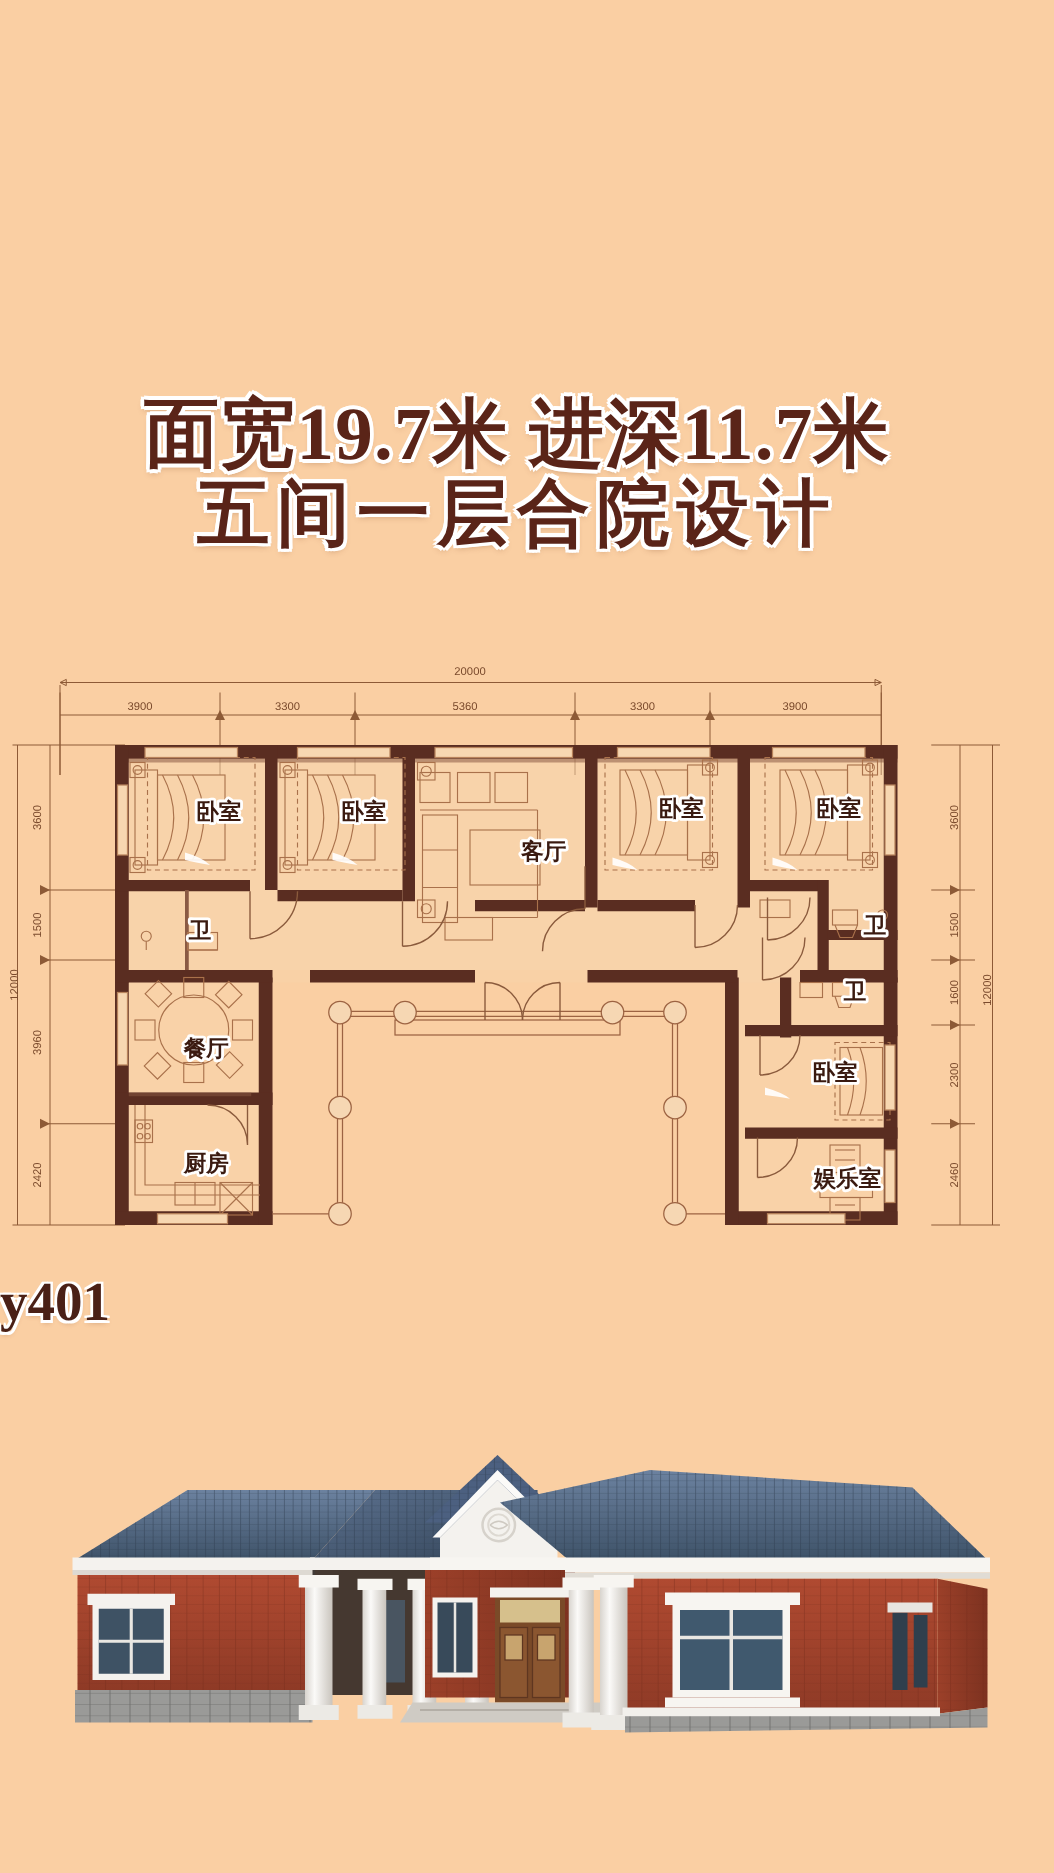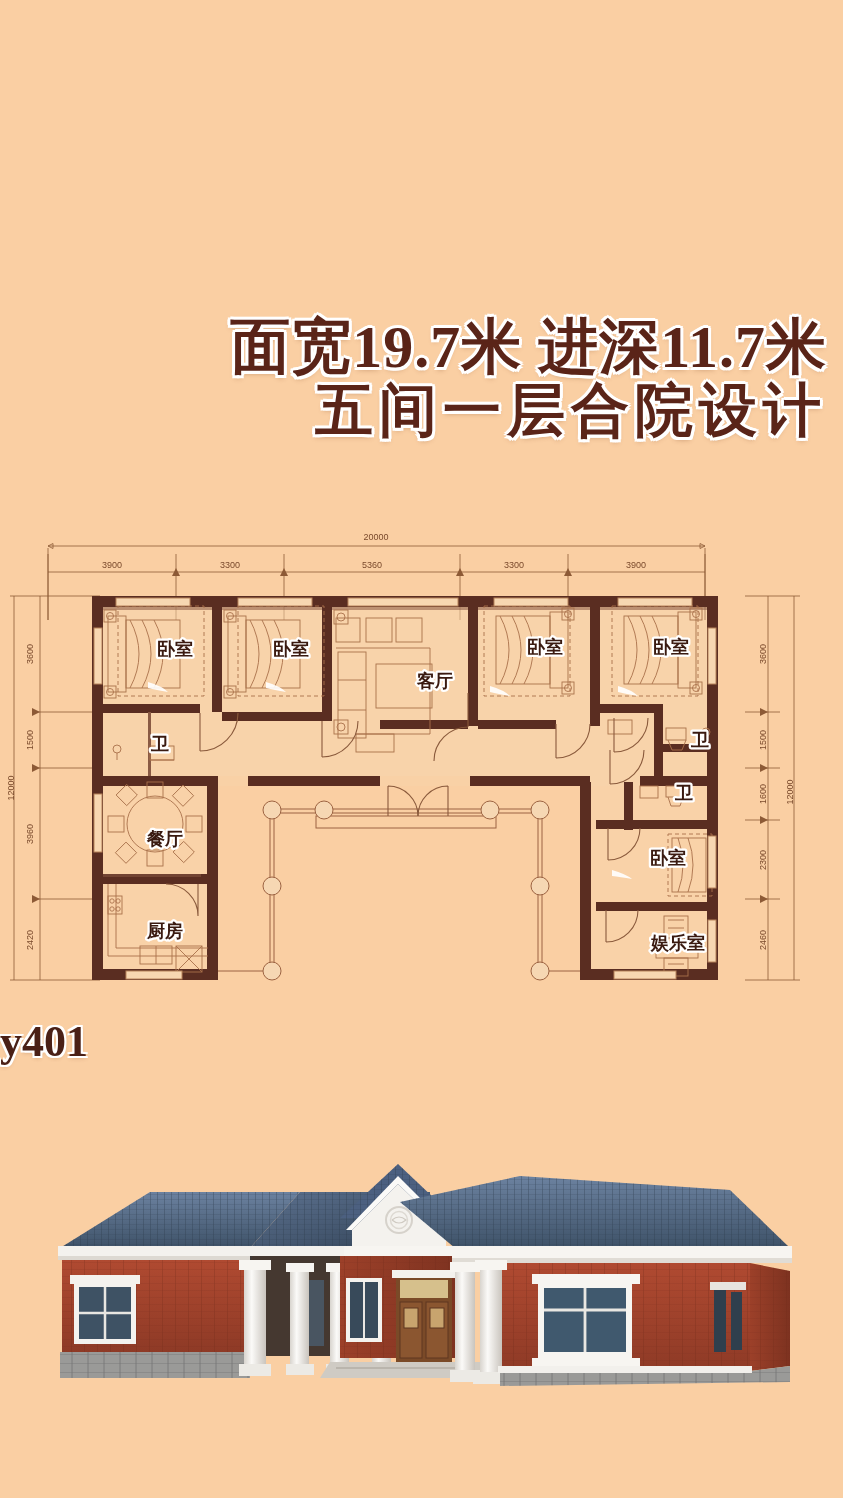--- a/index.html
+++ b/index.html
@@ -6,21 +6,21 @@
   body{
     width:843px;height:1498px;
     background:#facfa3;
     font-family:"Liberation Sans",sans-serif;
     overflow:hidden;position:relative;
   }
   .page{position:relative;width:843px;height:1498px;}
 
   
   .title-block{
-    position:absolute;left:0;top:316px;width:827px;text-align:right;
+    position:absolute;left:0;top:316px;width:827px;text-align:center;
   }
   .title-line{
     font-family:"Liberation Serif",serif;
     font-weight:bold;
     color:#5a2418;
     letter-spacing:1px;
     line-height:1.06;
     text-shadow:
       -2.5px -2.5px 0 #fff, 2.5px -2.5px 0 #fff,
       -2.5px  2.5px 0 #fff, 2.5px  2.5px 0 #fff,

